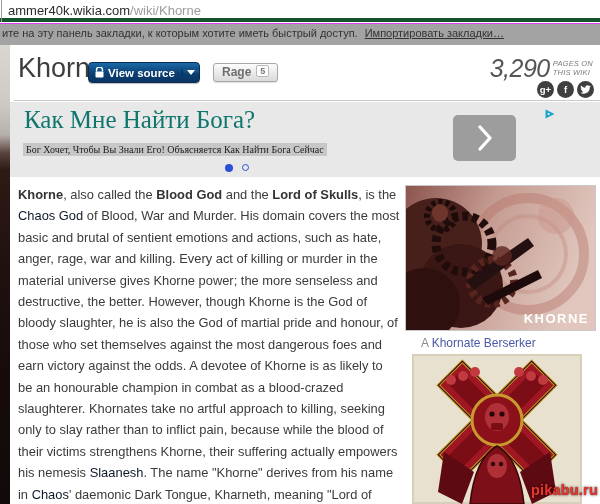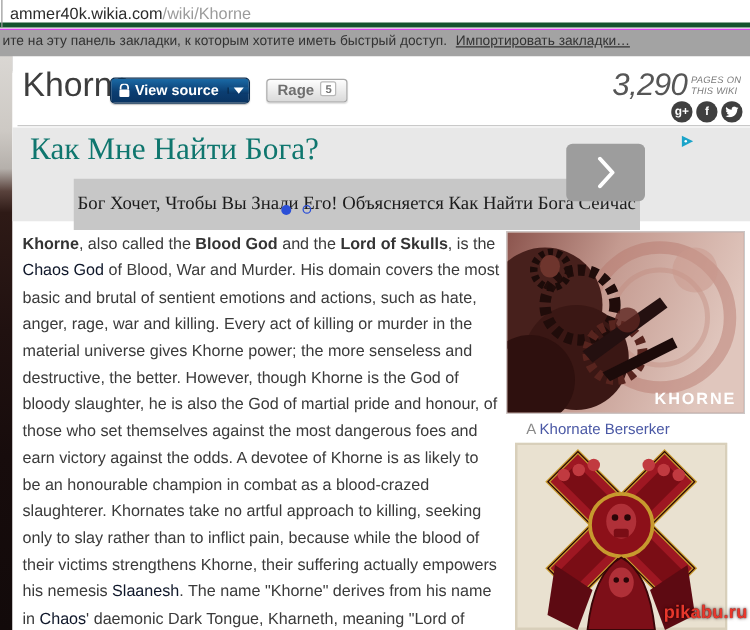--- a/index.html
+++ b/index.html
@@ -62,21 +62,21 @@
   .social-circle {
     width:17px; height:17px; border-radius:50%; background:#3f3f3f; color:#fff;
     font-size:9.5px; font-weight:bold; display:flex; align-items:center; justify-content:center; cursor:pointer;
   }
   .header-divider { position:absolute; top:55px; left:4px; right:0; height:1px; background:#c9c9c9; }
   
   .ad { position:absolute; top:57px; left:0; width:590px; height:75px; background:#e8e8e8; }
   .ad-title { position:absolute; left:14px; top:4px; font-family:"Liberation Serif", serif; font-size:25px; color:#0f766e; cursor:pointer; }
   .ad-sub {
     position:absolute; left:13px; top:41px; font-family:"Liberation Serif", serif;
-    font-size:15px; color:#1c1c1c; background:#c7c7c7; padding:12px 3px; white-space:nowrap; cursor:pointer;margin-left:36px;
+    font-size:10px; color:#1c1c1c; background:#c7c7c7; padding:1px 3px; white-space:nowrap; cursor:pointer;
   }
   .ad-dots { position:absolute; left:215px; top:62px; display:flex; gap:9px; }
   .dot { width:8px; height:8px; border-radius:50%; cursor:pointer; }
   .dot-filled { background:#2b4fd7; }
   .dot-hollow { background:transparent; border:1.5px solid #2b4fd7; width:7px; height:7px; }
   .ad-next {
     position:absolute; left:443px; top:13px; width:63px; height:46px; background:#9d9d9d;
     border-radius:5px; display:flex; align-items:center; justify-content:center; cursor:pointer;
   }
   .ad-choices { position:absolute; right:44px; top:4px; width:12px; height:12px; cursor:pointer; }

